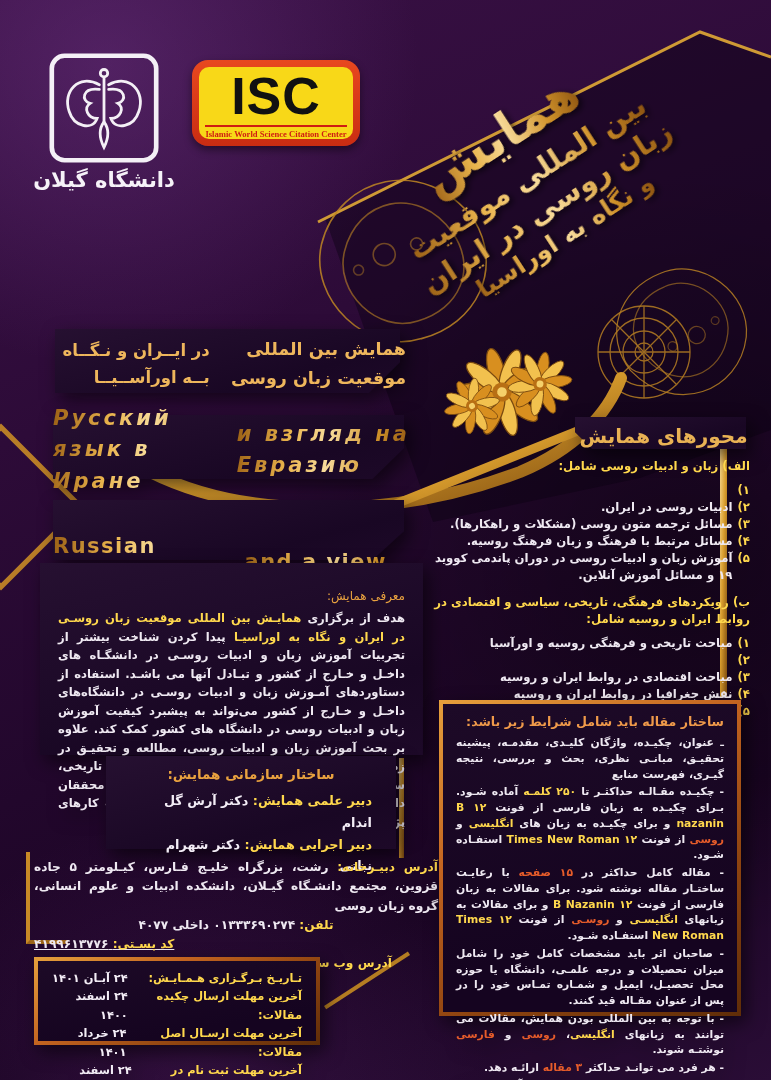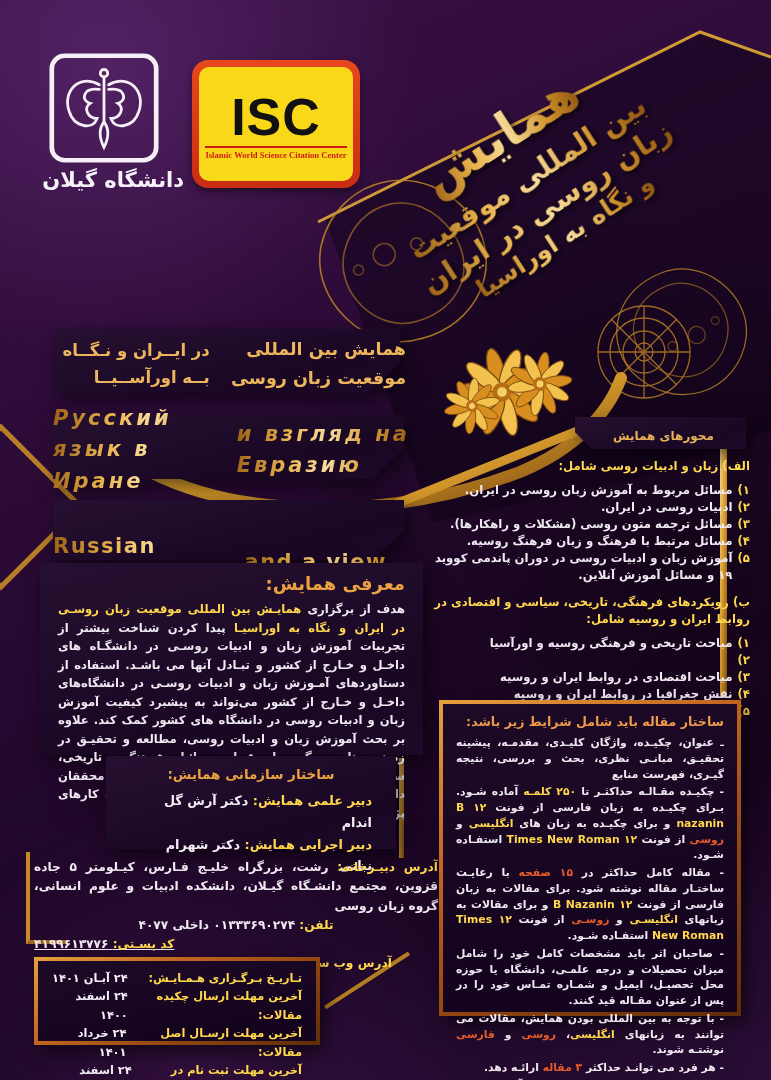--- a/index.html
+++ b/index.html
@@ -107,23 +107,23 @@
       <rect x="5" y="5" width="90" height="90" rx="11" fill="none" stroke="#f4f0f6" stroke-width="4"></rect>
       <g fill="none" stroke="#f4f0f6" stroke-width="2.4" stroke-linecap="round">
         <line x1="50" y1="24" x2="50" y2="62"></line>
           <circle cx="50" cy="20" r="3.2"></circle>
         <path d="M46,30 C28,20 14,36 20,53 C24,66 40,70 44,59 C36,59 32,50 38,46 C30,44 31,32 46,34"></path>
         <path d="M54,30 C72,20 86,36 80,53 C76,66 60,70 56,59 C64,59 68,50 62,46 C70,44 69,32 54,34"></path>
         <path d="M50,62 C44,70 48,80 50,84 C52,80 56,70 50,62"></path>
       </g>
     </svg>
   </div>
-  <div class="abs fa" style="left:24px;top:168px;width:160px;color:#f6f2f8;font-size:21px;font-weight:bold;">دانشگاه گیلان</div>
-
-  <div class="abs" style="left:192px;top:60px;width:168px;height:128px;background:linear-gradient(180deg,#e8481f,#c92c12);border-radius:16px;padding:0;box-shadow:0 4px 8px rgba(0,0,0,.45);">
+  <div class="abs fa" style="left:24px;top:168px;width:160px;text-align:center;color:#f6f2f8;font-size:21px;font-weight:bold;">دانشگاه گیلان</div>
+
+  <div class="abs" style="left:192px;top:60px;width:168px;height:86px;background:linear-gradient(180deg,#e8481f,#c92c12);border-radius:16px;padding:0;box-shadow:0 4px 8px rgba(0,0,0,.45);">
     <div style="position:absolute;inset:7px;background:#f8d818;border-radius:10px;display:flex;flex-direction:column;align-items:center;justify-content:center;">
       <div style="font-family:'Liberation Sans',sans-serif;font-weight:900;font-size:52px;line-height:1;color:#111;letter-spacing:1px;margin-top:2px;">ISC</div>
       <div style="font-family:'Liberation Serif',serif;font-weight:bold;font-size:8.6px;color:#cf1d12;border-top:2px solid #cf1d12;padding-top:2px;margin-top:3px;white-space:nowrap;">Islamic World Science Citation Center</div>
     </div>
   </div>
 
   <div id="callig" class="abs fa" style="left:390px;top:88px;width:330px;height:264px;">
     <span class="goldtxt" style="font-size:50px;">همایش</span>
     <span class="goldtxt" style="font-size:29px;">بین المللی موقعیت</span>
     <span class="goldtxt" style="font-size:29px;">زبان روسی در ایران</span>
@@ -154,21 +154,21 @@
     <div class="ttl" style="position:absolute;inset:3px;font-size:21px;letter-spacing:1.5px;line-height:1.45;margin-top:44px;">
       <span class="goldtxt">Russian language in Iran</span>
       <span class="goldtxt">and a view of Eurasia</span>
     </div>
   </div>
 
   <div class="gb" style="left:37px;top:560px;width:389px;height:198px;">
     <div class="bor"></div>
       <div class="in"></div>
     <div class="fa" style="position:absolute;inset:3px;padding:10px 18px 8px;">
-      <div style="color:#e9a23f;font-weight:bold;font-size:18px;margin-bottom:6px;">معرفی همایش:</div>
+      <div style="color:#e9a23f;font-weight:normal;font-size:12px;margin-bottom:6px;margin-top:16px;">معرفی همایش:</div>
       <div style="color:#efe9f2;font-size:11.6px;line-height:1.6;text-align:justify;font-weight:bold;"><span>هدف از برگزاری </span><span class="hl-y">همایـش بین المللی موقعیت زبان روسـی در ایران و نگاه به اوراسیـا</span><span> پیدا کردن شناخت بیشتر از تجربیات آموزش زبان و ادبیات روسـی در دانشگـاه های داخـل و خـارج از کشور و تبـادل آنها می باشـد. استفاده از دستاوردهای آمـوزش زبان و ادبیات روسـی در دانشگاه‌های داخـل و خـارج از کشور می‌تواند به پیشبرد کیفیت آموزش زبان و ادبیات روسی در دانشگاه های کشور کمک کند. علاوه بر بحث آموزش زبان و ادبیات روسی، مطالعه و تحقیـق در زمینـه های دیـگری از قبیل مسائـل فرهنگی، تاریخی، سیاسی، جغرافیـایـی، اقتصادی و... توسط اساتیـد و محققان داخلی و خارجی باعـث بروزرسانی و ارتقاء کیفیت کارهای پژوهشی در زمینه‌های مختلف علمی می‌گردد.</span></div>
     </div>
   </div>
 
   <div class="gb" style="left:103px;top:753px;width:296px;height:99px;">
     <div class="bor"></div>
       <div class="in"></div>
     <div class="fa" style="position:absolute;inset:3px;padding:10px 24px;">
       <div style="color:#e9a23f;font-weight:bold;font-size:13.5px;text-align:center;margin-bottom:8px;">ساختار سازمانی همایش:</div>
       <div style="font-size:12.8px;line-height:1.7;font-weight:bold;text-align:right;">
@@ -205,30 +205,29 @@
           <span class="k">آخرین مهلت ثبت نام در همایش:</span>
           <span class="v">۲۴ اسفند ۱۴۰۰</span>
         </div>
       </div>
   </div>
 
   <div class="gb cbl" style="left:572px;top:414px;width:177px;height:38px;">
     <div class="bor"></div>
       <div class="in"></div>
     <div class="ttl fa" style="position:absolute;inset:3px;">
-      <span style="color:#e9b254;font-size:12px;">محورهای همایش</span>
+      <span style="color:#e9b254;font-size:20px;">محورهای همایش</span>
     </div>
   </div>
 
   <div class="abs fa" style="left:428px;top:458px;width:322px;font-size:11.7px;line-height:1.45;font-weight:bold;color:#efe9f2;">
     <div style="color:#ffd84d;margin-bottom:7px;">الف) زبان و ادبیات روسی شامل:</div>
     <div style="margin-bottom:10px;">
         <div class="rli">
           <span class="num">۱)</span>
-          <span>مسائل مربوط به آموزش زبان روسی در ایران.</span>
         </div>
         <div class="rli">
           <span class="num">۲)</span>
           <span>ادبیات روسی در ایران.</span>
         </div>
         <div class="rli">
           <span class="num">۳)</span>
           <span>مسائل ترجمه متون روسی (مشکلات و راهکارها).</span>
         </div>
         <div class="rli">

